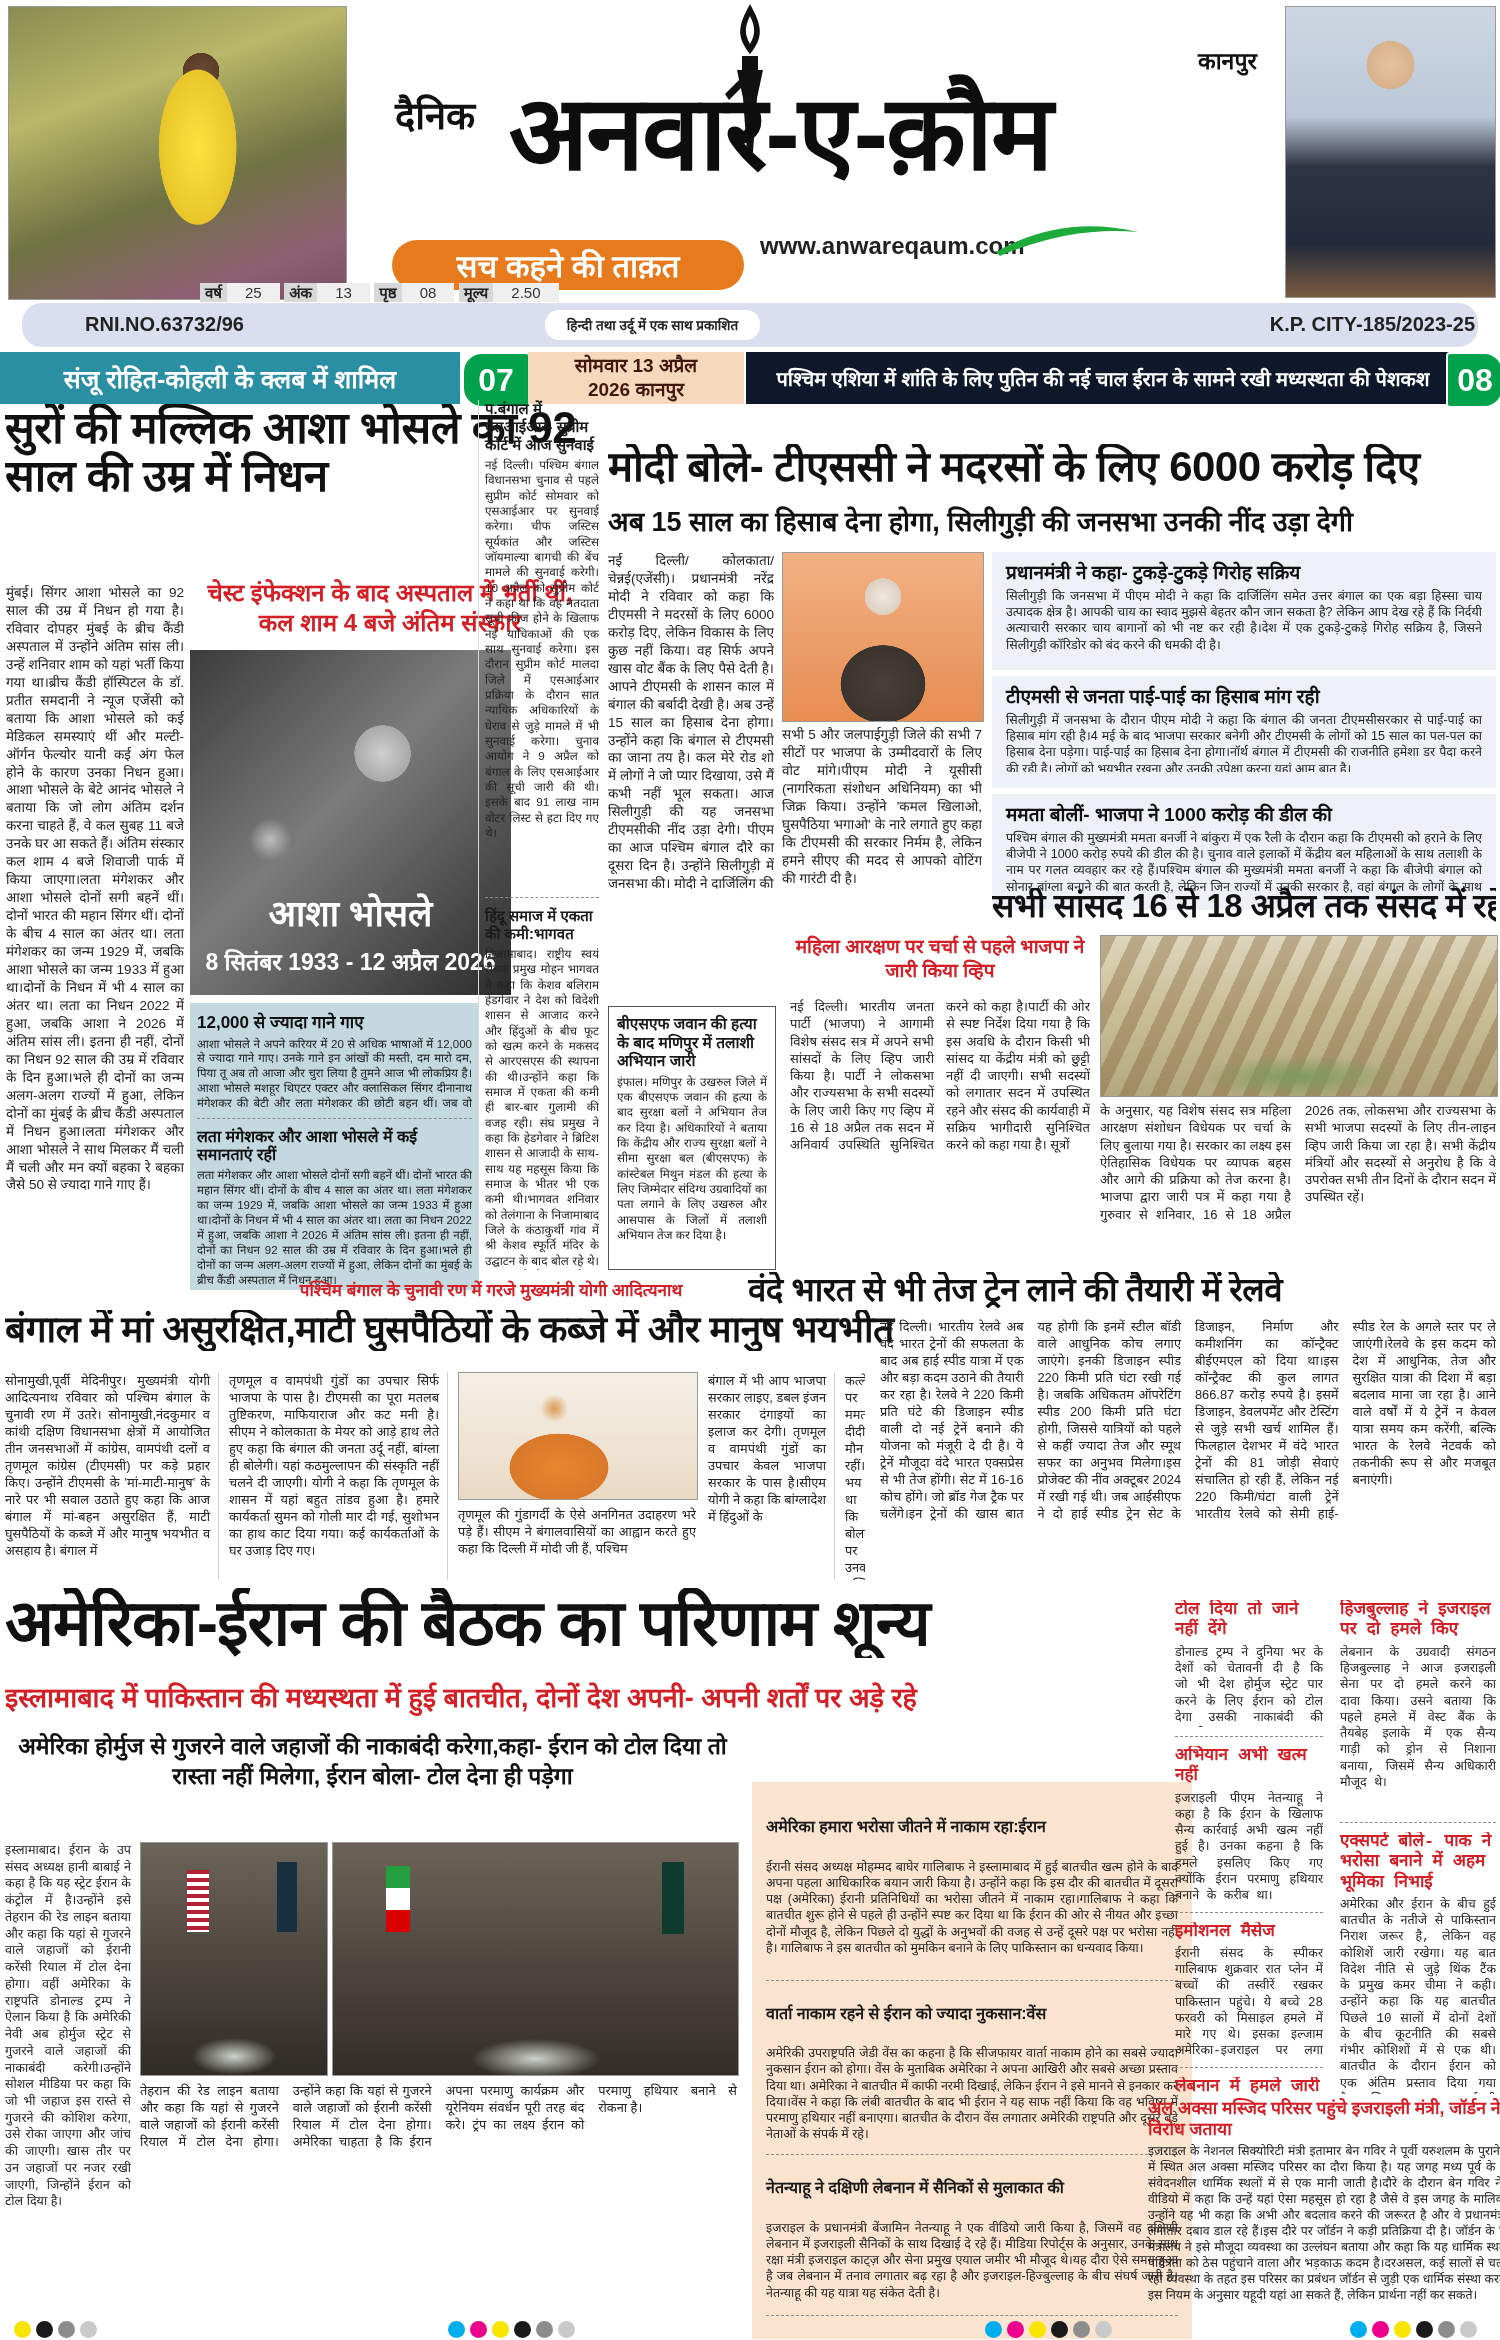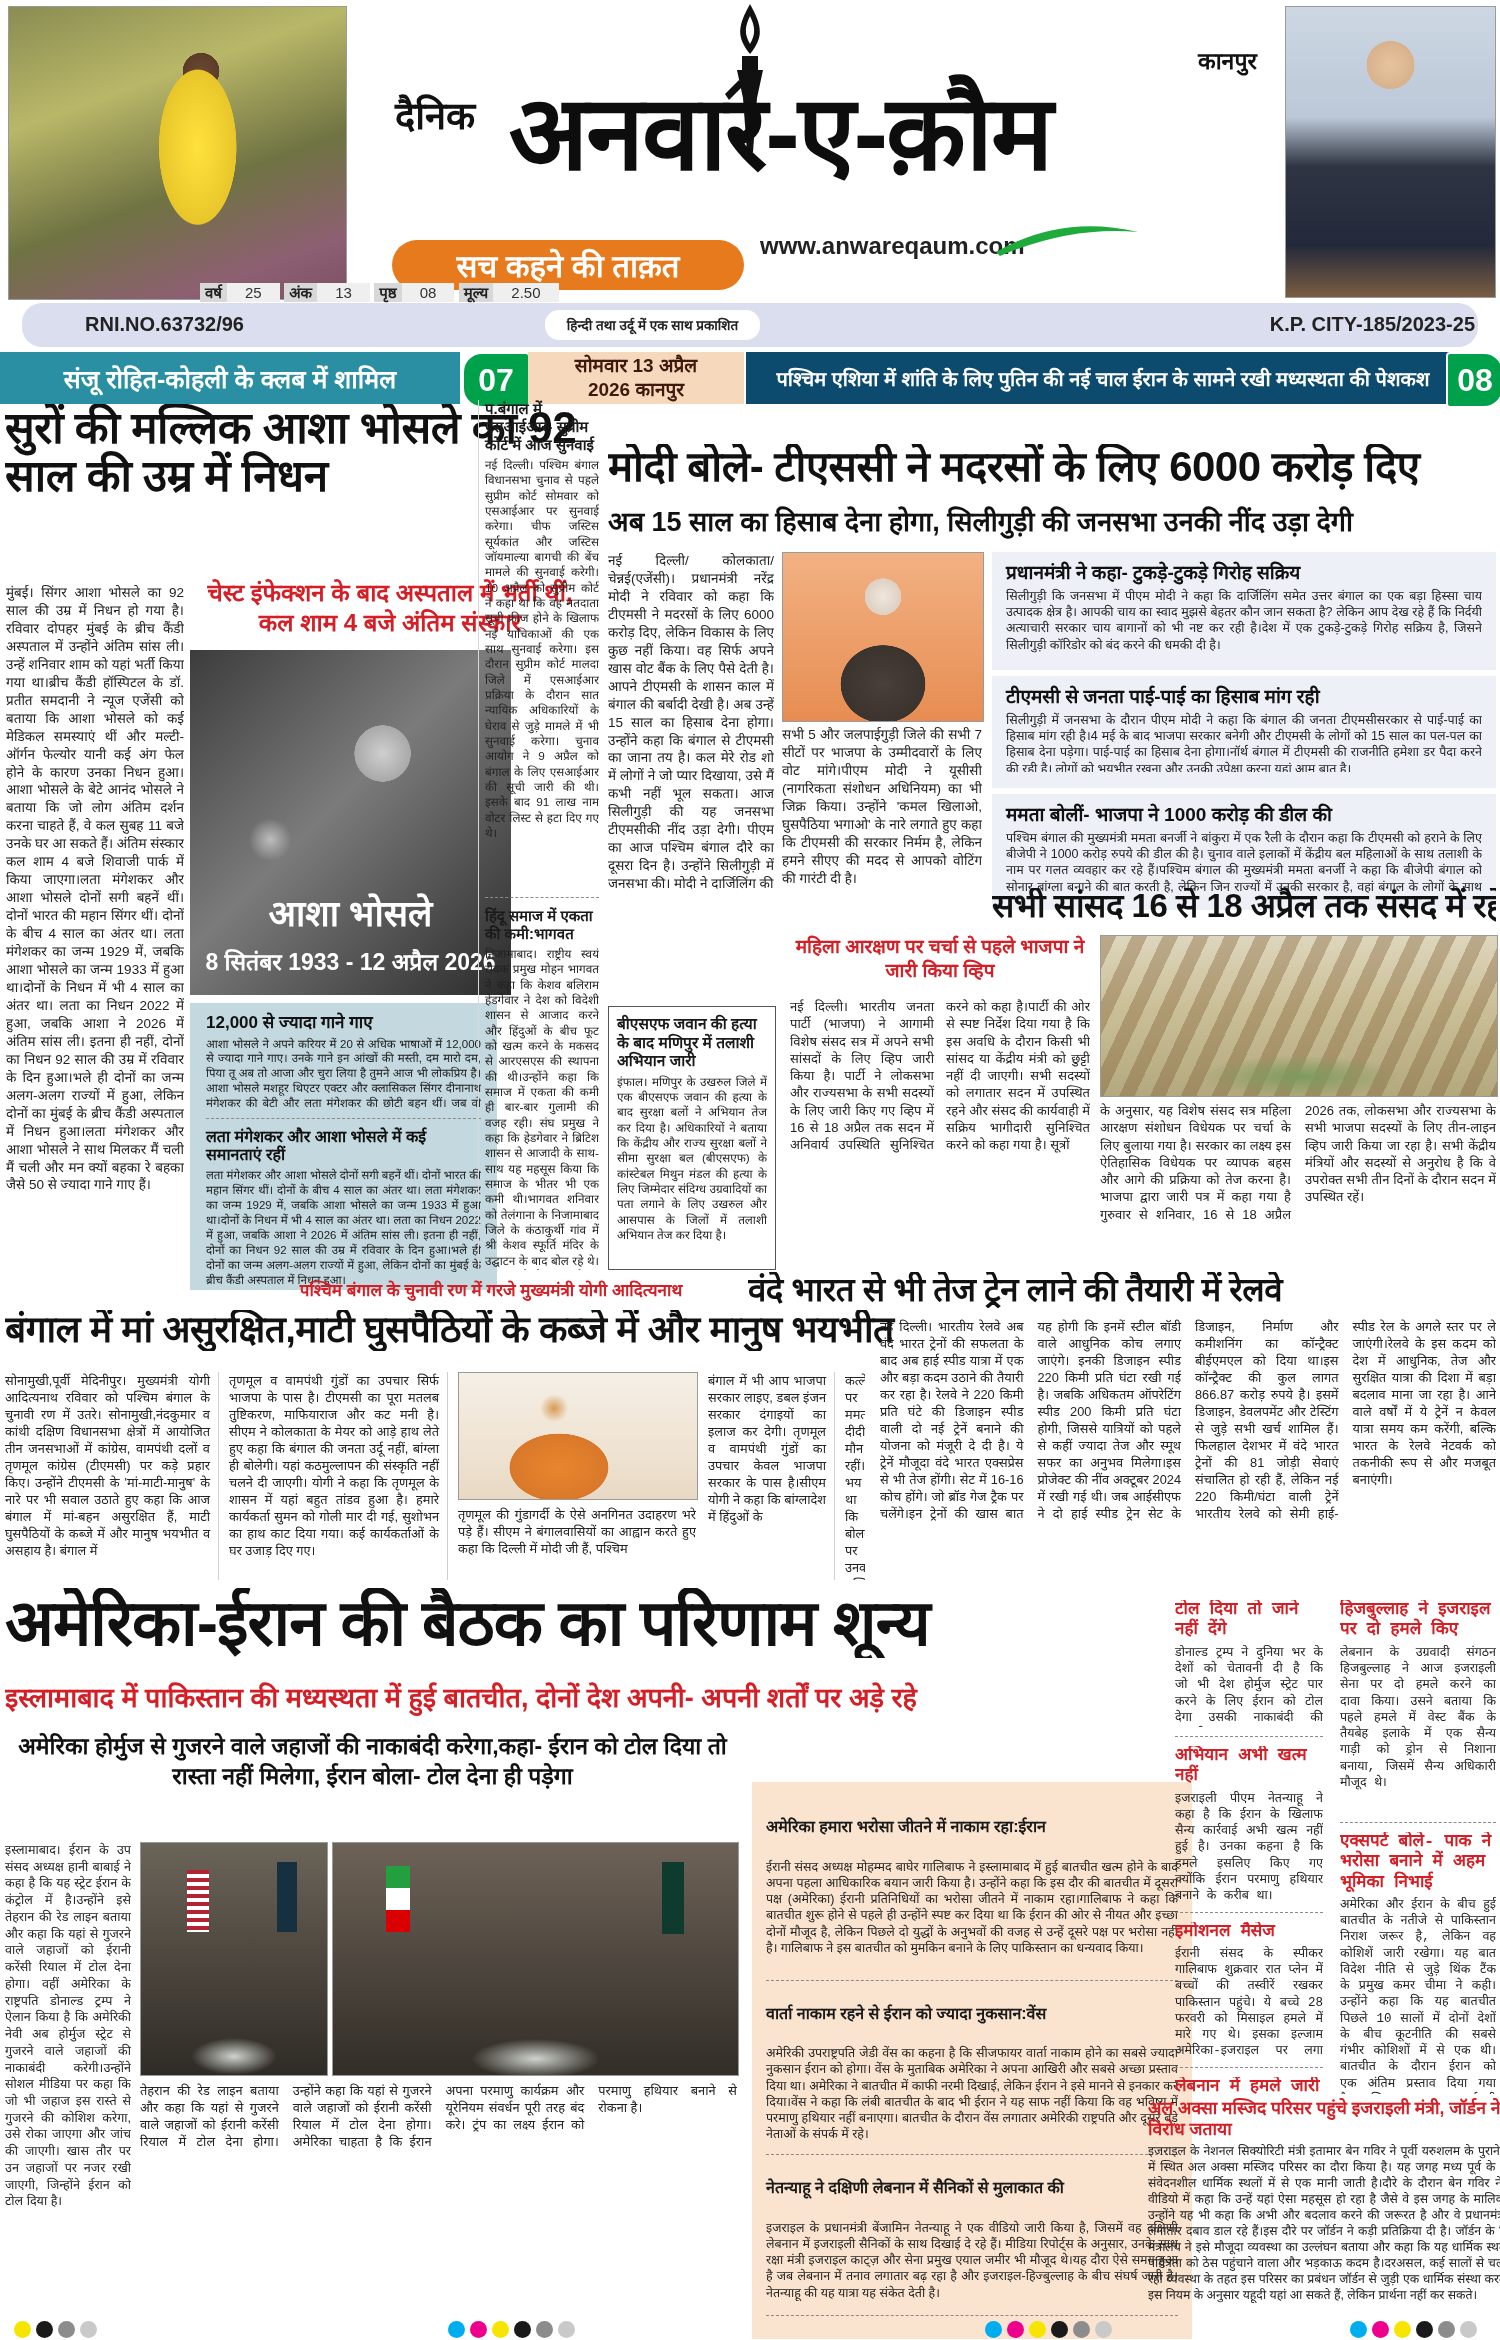--- a/index.html
+++ b/index.html
@@ -16,24 +16,24 @@
   
   .title-big{font-weight:900;color:#0d0d0d;letter-spacing:-2px;}
   .pill{background:#e87a1e;color:#fff;font-weight:800;border-radius:26px;display:flex;align-items:center;justify-content:center;margin-top:24px;}
   .chip{background:#d8d8d8;padding:1px 5px;font-weight:700;font-size:15px;color:#222;}
   .chipval{background:#efefef;padding:1px 18px;font-size:15px;color:#333;}
   .strip{background:#dadeee;border-radius:20px;}
   .wpill{background:#fff;border-radius:14px;display:flex;align-items:center;justify-content:center;font-weight:700;font-size:13.5px;color:#222;}
   .teal{background:#2a8fa2;color:#fff;display:flex;align-items:center;justify-content:center;font-weight:800;}
   .greenbox{background:#00a14b;color:#fff;font-weight:800;display:flex;align-items:center;justify-content:center;border:2px solid #fff;}
   .datebox{background:#f6d9bd;color:#40190e;font-weight:800;display:flex;flex-direction:column;align-items:center;justify-content:center;line-height:1.25;}
-  .redband{background:#0c4a6e;color:#fff;display:flex;align-items:center;justify-content:center;font-weight:800;}
+  .redband{background:#0f172a;color:#fff;display:flex;align-items:center;justify-content:center;font-weight:800;}
   .subred{color:#d41f26;font-weight:800;line-height:1.25;}
   .boxed{border:1.5px solid #555;padding:8px;}
-  .bluebox{background:#c3d8df;padding:10px 16px;overflow:hidden;}
+  .bluebox{background:#c3d8df;padding:10px 7px;overflow:hidden;}
   .subbox{background:#edf0f7;padding:10px 14px;overflow:hidden;}
   .subbox h4,.bluebox h4,.peachitem h4{margin:0 0 4px 0;font-size:19px;line-height:1.15;color:#111;}
   .dashline{border-top:1.5px dashed #8a8a8a;margin:9px 0;}
   .peach{background:#fbe4cf;padding:12px 14px;overflow:hidden;}
   .sideitem h5{margin:0 0 4px 0;font-size:17px;line-height:1.2;color:#d41f26;}
   .sideitem{overflow:hidden;font-family:Liberation Mono, monospace;}
   .dot{display:inline-block;width:17px;height:17px;border-radius:50%;margin-right:5px;vertical-align:middle;}
   .colrule{border-right:1px solid #cfcfcf;}
   .cap-name{color:#fff;font-weight:800;}
   .cap-dates{color:#fff;font-weight:700;}

